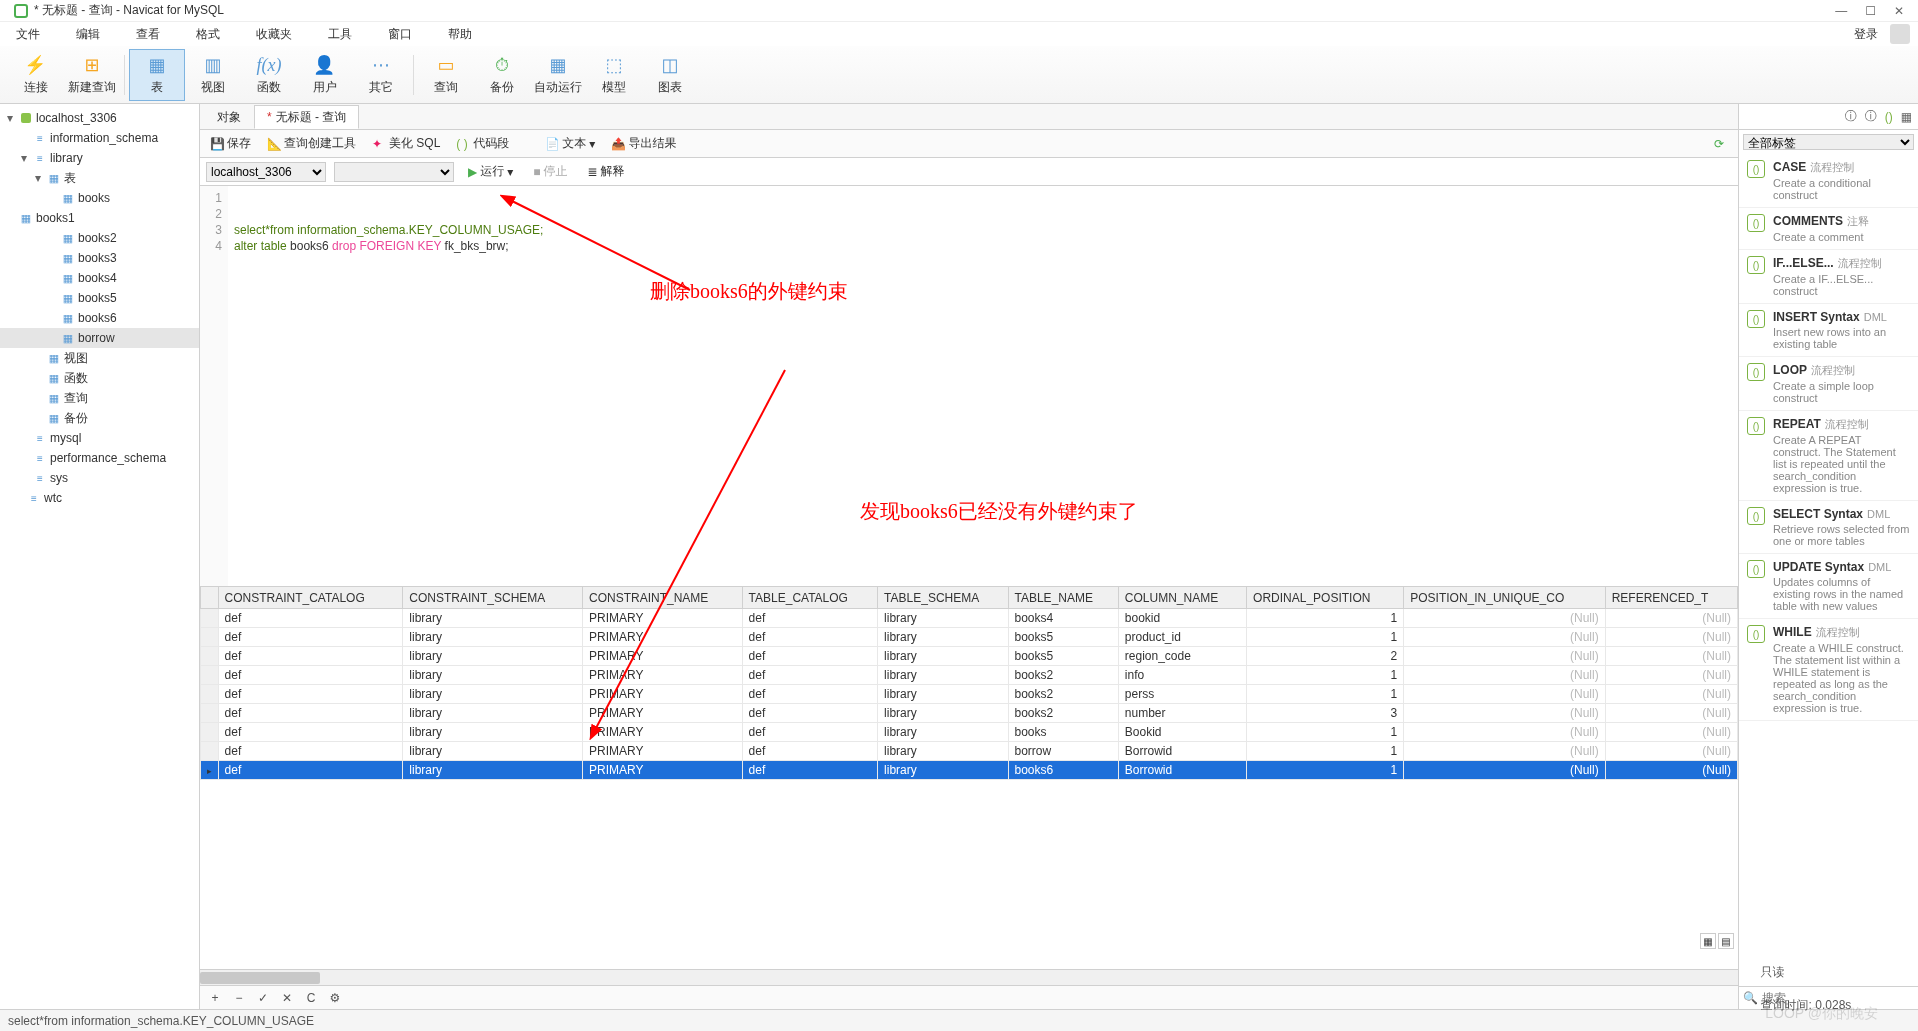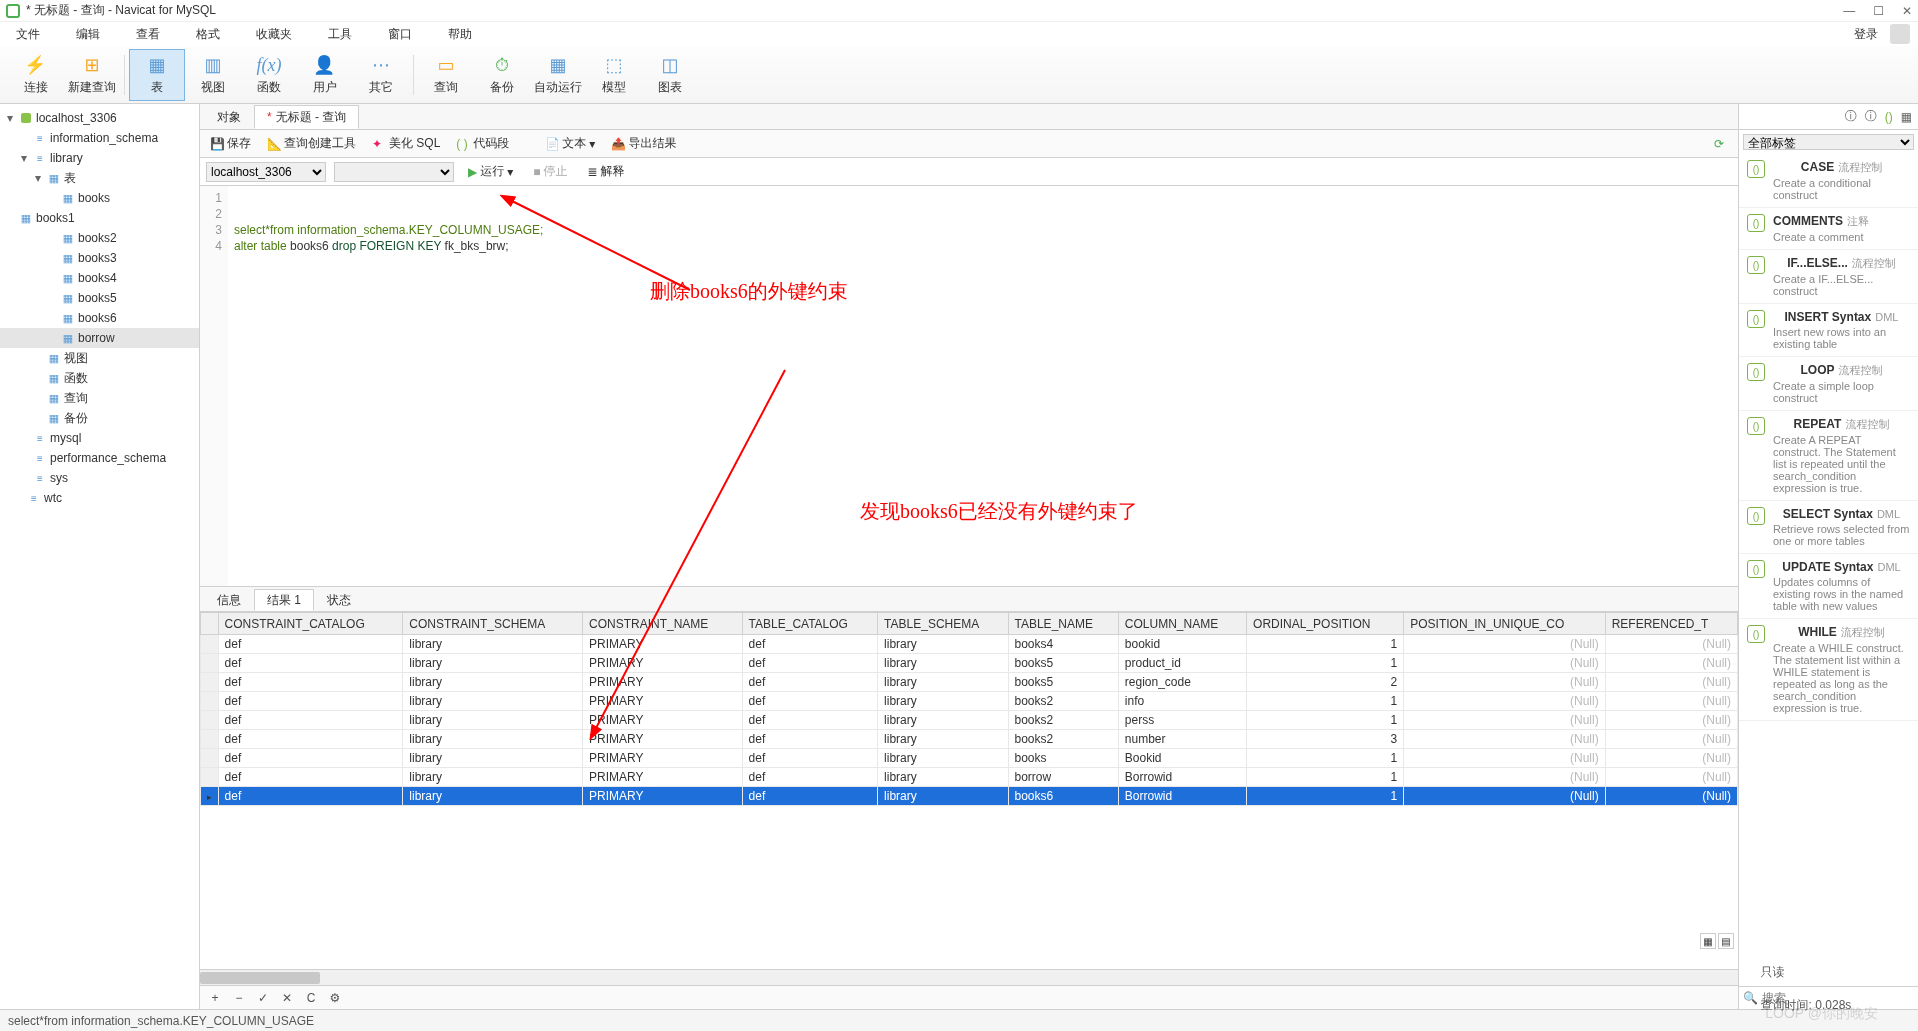--- a/index.html
+++ b/index.html
@@ -1,17 +1,17 @@
 <!DOCTYPE html>
 <html><head>
 <meta charset="utf-8">
 <style>
 * { margin:0; padding:0; box-sizing:border-box; font-family:"Microsoft YaHei",Arial,sans-serif; font-size:12px; }
 body { background:#fff; color:#333; width:1918px; height:1031px; overflow:hidden; position:relative; }
-.titlebar { height:22px; background:#fff; display:flex; align-items:center; padding:0 6px; border-bottom:1px solid #eee; }
+.titlebar { height:22px; background:#fff; display:flex; align-items:center; padding:0 14px; border-bottom:1px solid #eee; }
 .titlebar .ico { width:14px; height:14px; border:2px solid #4caf50; border-radius:3px; margin-right:6px; }
 .titlebar .wbtns { margin-left:auto; display:flex; gap:18px; color:#666; }
 .titlebar .wbtns span { cursor:pointer; }
 .menubar { height:24px; display:flex; align-items:center; padding:0 8px; gap:20px; }
 .menubar span { padding:2px 8px; }
 .menubar .login { margin-left:auto; display:flex; align-items:center; gap:4px; }
 .avatar { width:20px; height:20px; background:#ddd; border-radius:3px; display:inline-block; }
 .toolbar { height:58px; background:linear-gradient(#fdfdfd,#f5f5f5); border-bottom:1px solid #d0d0d0; display:flex; align-items:center; padding:0 8px; }
 .tbtn { display:flex; flex-direction:column; align-items:center; justify-content:center; width:56px; height:52px; gap:2px; }
 .tbtn.active { background:#d6e9f8; border:1px solid #7eb4e0; }
@@ -34,42 +34,42 @@
 .qbar { height:28px; border-bottom:1px solid #d0d0d0; display:flex; align-items:center; padding:0 6px; gap:8px; background:#fafafa; }
 .qbar .b { display:flex; align-items:center; gap:3px; padding:2px 4px; }
 .qbar .ic { width:14px; height:14px; font-size:12px; }
 .qrun { height:28px; border-bottom:1px solid #d0d0d0; display:flex; align-items:center; padding:0 6px; gap:8px; }
 .qrun select { height:20px; font-size:12px; border:1px solid #ccc; }
 .qrun .b { display:flex; align-items:center; gap:3px; padding:2px 6px; }
 .editor { flex:0 0 auto; display:flex; background:#fff; font-family:Consolas,monospace; font-size:12px; height:400px; }
 .gutter { width:28px; background:#fafafa; color:#999; text-align:right; padding:4px 6px 4px 0; line-height:16px; }
 .code { padding:4px 6px; line-height:16px; white-space:pre; }
 .kw { color:#4d7c0f; }
-.kw2 { color:#14532d; }
+.kw2 { color:#ec4899; }
 .rtabs { height:26px; border-top:1px solid #d0d0d0; border-bottom:1px solid #d0d0d0; display:flex; align-items:flex-end; padding-left:4px; background:#f7f7f7; }
 .rtab { height:22px; padding:0 12px; display:flex; align-items:center; border:1px solid transparent; }
 .rtab.active { background:#fff; border:1px solid #d0d0d0; border-bottom-color:#fff; }
 .grid-wrap { flex:1; overflow:auto; }
 table.grid { border-collapse:collapse; width:100%; }
 table.grid th { background:#f0f0f0; border:1px solid #d0d0d0; padding:3px 6px; text-align:left; font-weight:normal; color:#333; height:22px; white-space:nowrap; }
 table.grid td { border:1px solid #e8e8e8; padding:2px 6px; height:18px; white-space:nowrap; }
 table.grid tr.sel td { background:#1e6fd9; color:#fff; }
 table.grid td.null { color:#bbb; text-align:right; }
 table.grid td.num { text-align:right; }
 .rowhead { width:16px; background:#f0f0f0; border-right:1px solid #d0d0d0; }
 .rowhead.cur::before { content:"▸"; color:#333; font-size:9px; }
 .gbar { height:24px; border-top:1px solid #d0d0d0; display:flex; align-items:center; padding:0 6px; gap:6px; background:#fafafa; }
 .gbar .b { width:18px; height:18px; display:flex; align-items:center; justify-content:center; color:#555; }
 .rpanel { width:180px; border-left:1px solid #d0d0d0; display:flex; flex-direction:column; }
 .rpanel-top { height:26px; border-bottom:1px solid #d0d0d0; display:flex; align-items:center; justify-content:flex-end; padding:0 6px; gap:8px; color:#666; }
 .rpanel-sel { padding:4px; }
 .rpanel-sel select { width:100%; height:16px; border:1px solid #ccc; }
 .snip { padding:6px 8px; border-bottom:1px solid #f0f0f0; display:flex; gap:8px; }
 .snip .sic { width:18px; height:18px; border:1px solid #7cb342; border-radius:3px; color:#7cb342; display:flex; align-items:center; justify-content:center; font-size:10px; flex-shrink:0; }
-.snip .st { font-weight:bold;text-align:center; }
+.snip .st { font-weight:bold; }
 .snip .sc { color:#999; font-size:11px; margin-left:4px; font-weight:normal; }
 .snip .sd { color:#888; font-size:11px; margin-top:2px; }
 .rsearch { margin-top:auto; padding:4px; border-top:1px solid #d0d0d0; display:flex; align-items:center; gap:4px; }
 .rsearch input { flex:1; border:none; outline:none; }
 .status { height:22px; background:#f5f5f5; border-top:1px solid #d0d0d0; display:flex; align-items:center; padding:0 8px; font-size:11px; color:#555; }
 .status .r { margin-left:auto; display:flex; gap:16px;flex-direction:column; }
 .annot { position:absolute; color:#f00; font-size:20px; pointer-events:none; font-family:"Microsoft YaHei"; }
 svg.arrow { position:absolute; pointer-events:none; }
 .wm { position:absolute; right:40px; bottom:8px; color:rgba(0,0,0,0.15); font-size:14px; pointer-events:none; }
 .scroll-h { height:16px; background:#f0f0f0; border-top:1px solid #d0d0d0; position:relative; }
@@ -309,25 +309,20 @@
         </span>
       <span class="b">
           <span>≣</span>
           <span>解释</span>
         </span>
     </div>
     <div class="editor">
       <div class="gutter">1<br>2<br>3<br>4</div>
       <div class="code"><br><br><span class="kw">select*from information_schema.KEY_COLUMN_USAGE;</span><span><br></span><span class="kw">alter table</span><span> books6 </span><span class="kw2">drop FOREIGN KEY</span><span> fk_bks_brw;</span></div>
     </div>
-    <div class="rtabs" id="rtabs">
-        <div class="rtab">信息</div>
-        <div class="rtab active">结果 1</div>
-        <div class="rtab">状态</div>
-      </div>
     <div class="grid-wrap" style="position:relative">
       <table class="grid" id="grid">
           <tbody>
             <tr>
               <th class="rowhead"></th>
               <th>CONSTRAINT_CATALOG</th>
               <th>CONSTRAINT_SCHEMA</th>
               <th>CONSTRAINT_NAME</th>
               <th>TABLE_CATALOG</th>
               <th>TABLE_SCHEMA</th>

